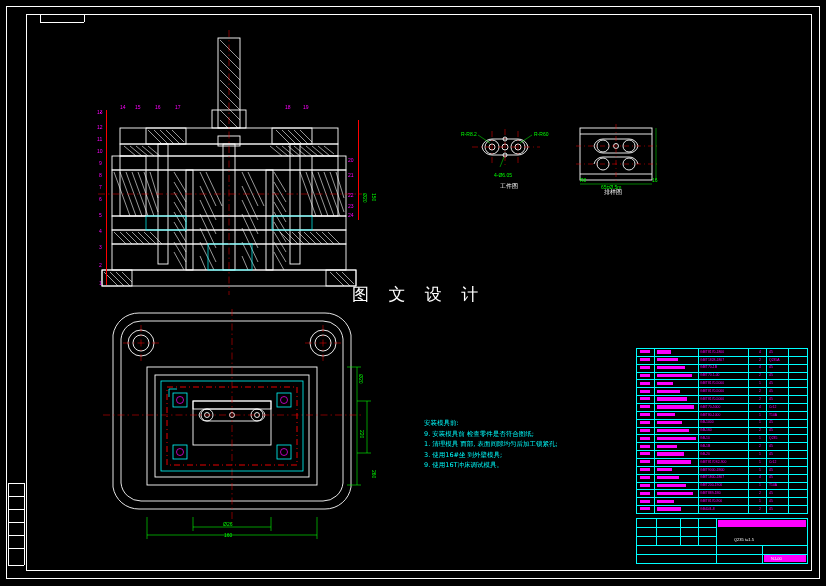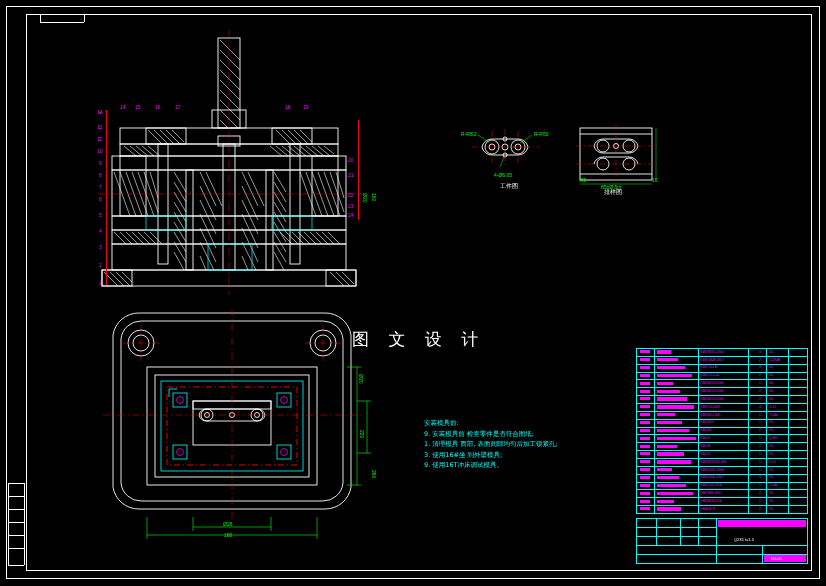--- a/index.html
+++ b/index.html
@@ -210,21 +210,21 @@
     <g stroke="#00ff00" fill="none" stroke-width="0.5">
       <line x1="10" y1="64" x2="82" y2="64"></line>
       <line x1="86" y1="8" x2="86" y2="60"></line>
     </g>
   </svg>
   <div class="txt t-g" style="left:580px;top:177px;">R8</div>
   <div class="txt t-g" style="left:601px;top:184px;">65±Ø.5m</div>
   <div class="txt t-g" style="left:652px;top:177px;">16</div>
   <div class="txt t-w" style="left:604px;top:189px;font-size:6px;">排样图</div>
 
-  <div class="title-cn" style="left:352px;top:283px;margin-top:45px;">图 文 设 计</div>
+  <div class="title-cn" style="left:352px;top:283px;">图 文 设 计</div>
 
   <svg class="abs" style="left:95px;top:305px;" width="290" height="240" viewBox="0 0 290 240">
     <g stroke="#ffffff" fill="none" stroke-width="0.9">
       <path d="M18 30 a26 26 0 0 1 26 -22 l186 0 a26 26 0 0 1 26 22 l0 152 a26 26 0 0 1 -26 22 l-186 0 a26 26 0 0 1 -26 -22 z"></path>
       <path d="M26 34 a20 20 0 0 1 20 -18 l182 0 a20 20 0 0 1 20 18 l0 144 a20 20 0 0 1 -20 18 l-182 0 a20 20 0 0 1 -20 -18 z"></path>
       <circle cx="46" cy="38" r="13"></circle>
       <circle cx="46" cy="38" r="8"></circle>
       <circle cx="228" cy="38" r="13"></circle>
       <circle cx="228" cy="38" r="8"></circle>
       <rect x="52" y="62" width="170" height="118"></rect>

